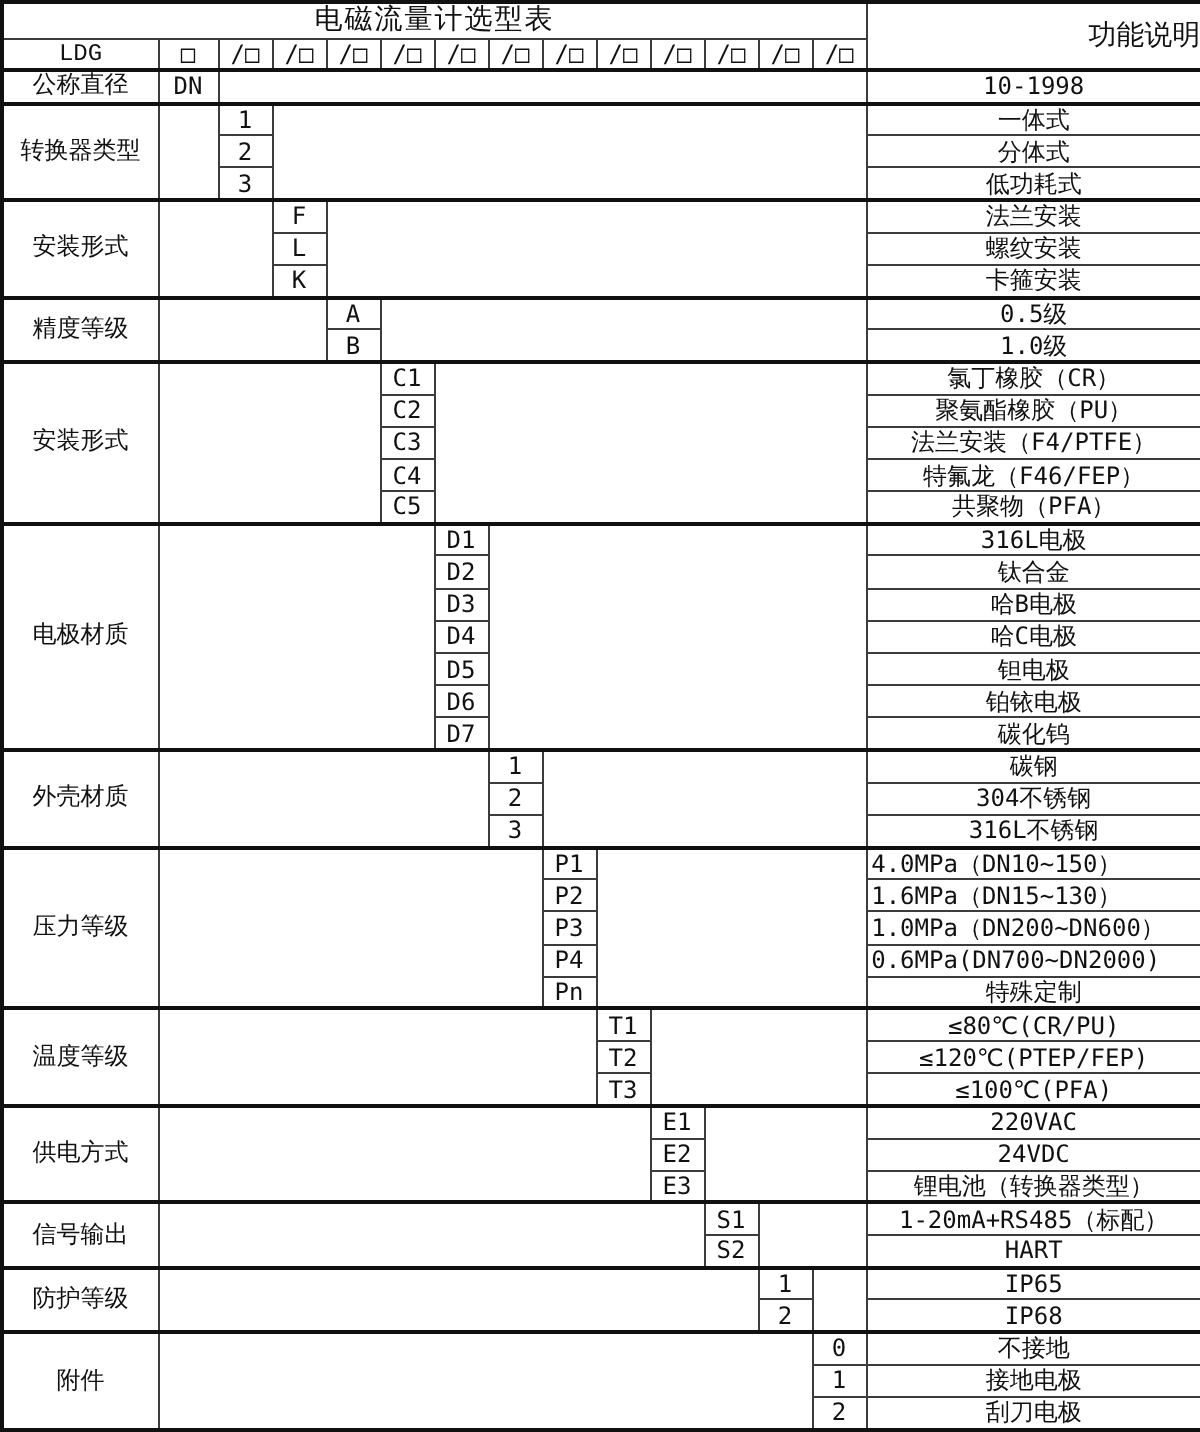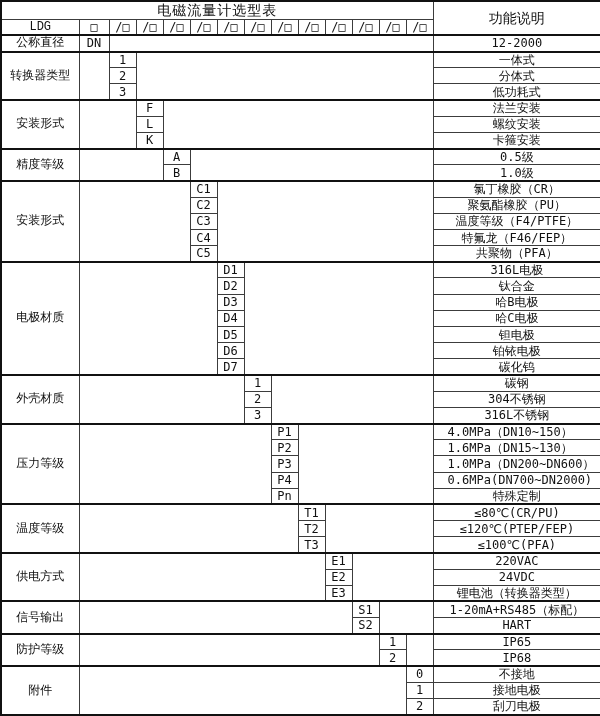--- a/index.html
+++ b/index.html
@@ -20,25 +20,25 @@
     line-height: 14px;
     text-align: center;
     vertical-align: middle;
     white-space: nowrap;
     overflow: hidden;
   }
   tr { height: 16px; }
   tr.title-row { height: 18px; }
   td.gb { border-top: 2px solid #111111; }          
   td.title-cell { font-size: 14px; letter-spacing: 1px; }
-  td.fn-header  { font-size: 14px; }
+  td.fn-header  { font-size: 14px; text-align: right; }
   td.label-cell { font-size: 12px; font-family: Liberation Mono, monospace; }
   td.code-cell  { font-family: "DejaVu Sans Mono", monospace; }
   td.desc-cell  { }
-  td.desc-left  { text-align: left; padding-left: 14px; }
+  td.desc-left  { text-align: left; padding-left: 2px; }
   td.box-cell   { font-size: 12px; }
 </style>
 </head>
 <body>
 
 <div id="frame">
   <table id="sel-table">
     <colgroup id="cols">
         <col style="width: 78px;">
         <col style="width: 30px;">
@@ -74,21 +74,21 @@
           <td class="box-cell code-cell">/□</td>
           <td class="box-cell code-cell">/□</td>
           <td class="box-cell code-cell">/□</td>
           <td class="box-cell code-cell">/□</td>
           <td class="box-cell code-cell">/□</td>
         </tr>
         <tr>
           <td class="label-cell gb">公称直径</td>
           <td class="code-cell gb">DN</td>
           <td colspan="12" class="gb"></td>
-          <td class="desc-cell gb">12-2000</td>
+          <td class="desc-cell gb">10-1998</td>
         </tr>
         <tr>
           <td rowspan="3" class="label-cell gb">转换器类型</td>
           <td colspan="1" rowspan="3" class="gb"></td>
           <td class="code-cell gb">1</td>
           <td colspan="11" rowspan="3" class="gb"></td>
           <td class="desc-cell gb">一体式</td>
         </tr>
         <tr>
           <td class="code-cell">2</td>
@@ -130,21 +130,21 @@
           <td class="code-cell gb">C1</td>
           <td colspan="8" rowspan="5" class="gb"></td>
           <td class="desc-cell gb">氯丁橡胶（CR）</td>
         </tr>
         <tr>
           <td class="code-cell">C2</td>
           <td class="desc-cell">聚氨酯橡胶（PU）</td>
         </tr>
         <tr>
           <td class="code-cell">C3</td>
-          <td class="desc-cell">温度等级（F4/PTFE）</td>
+          <td class="desc-cell">法兰安装（F4/PTFE）</td>
         </tr>
         <tr>
           <td class="code-cell">C4</td>
           <td class="desc-cell">特氟龙（F46/FEP）</td>
         </tr>
         <tr>
           <td class="code-cell">C5</td>
           <td class="desc-cell">共聚物（PFA）</td>
         </tr>
         <tr>

